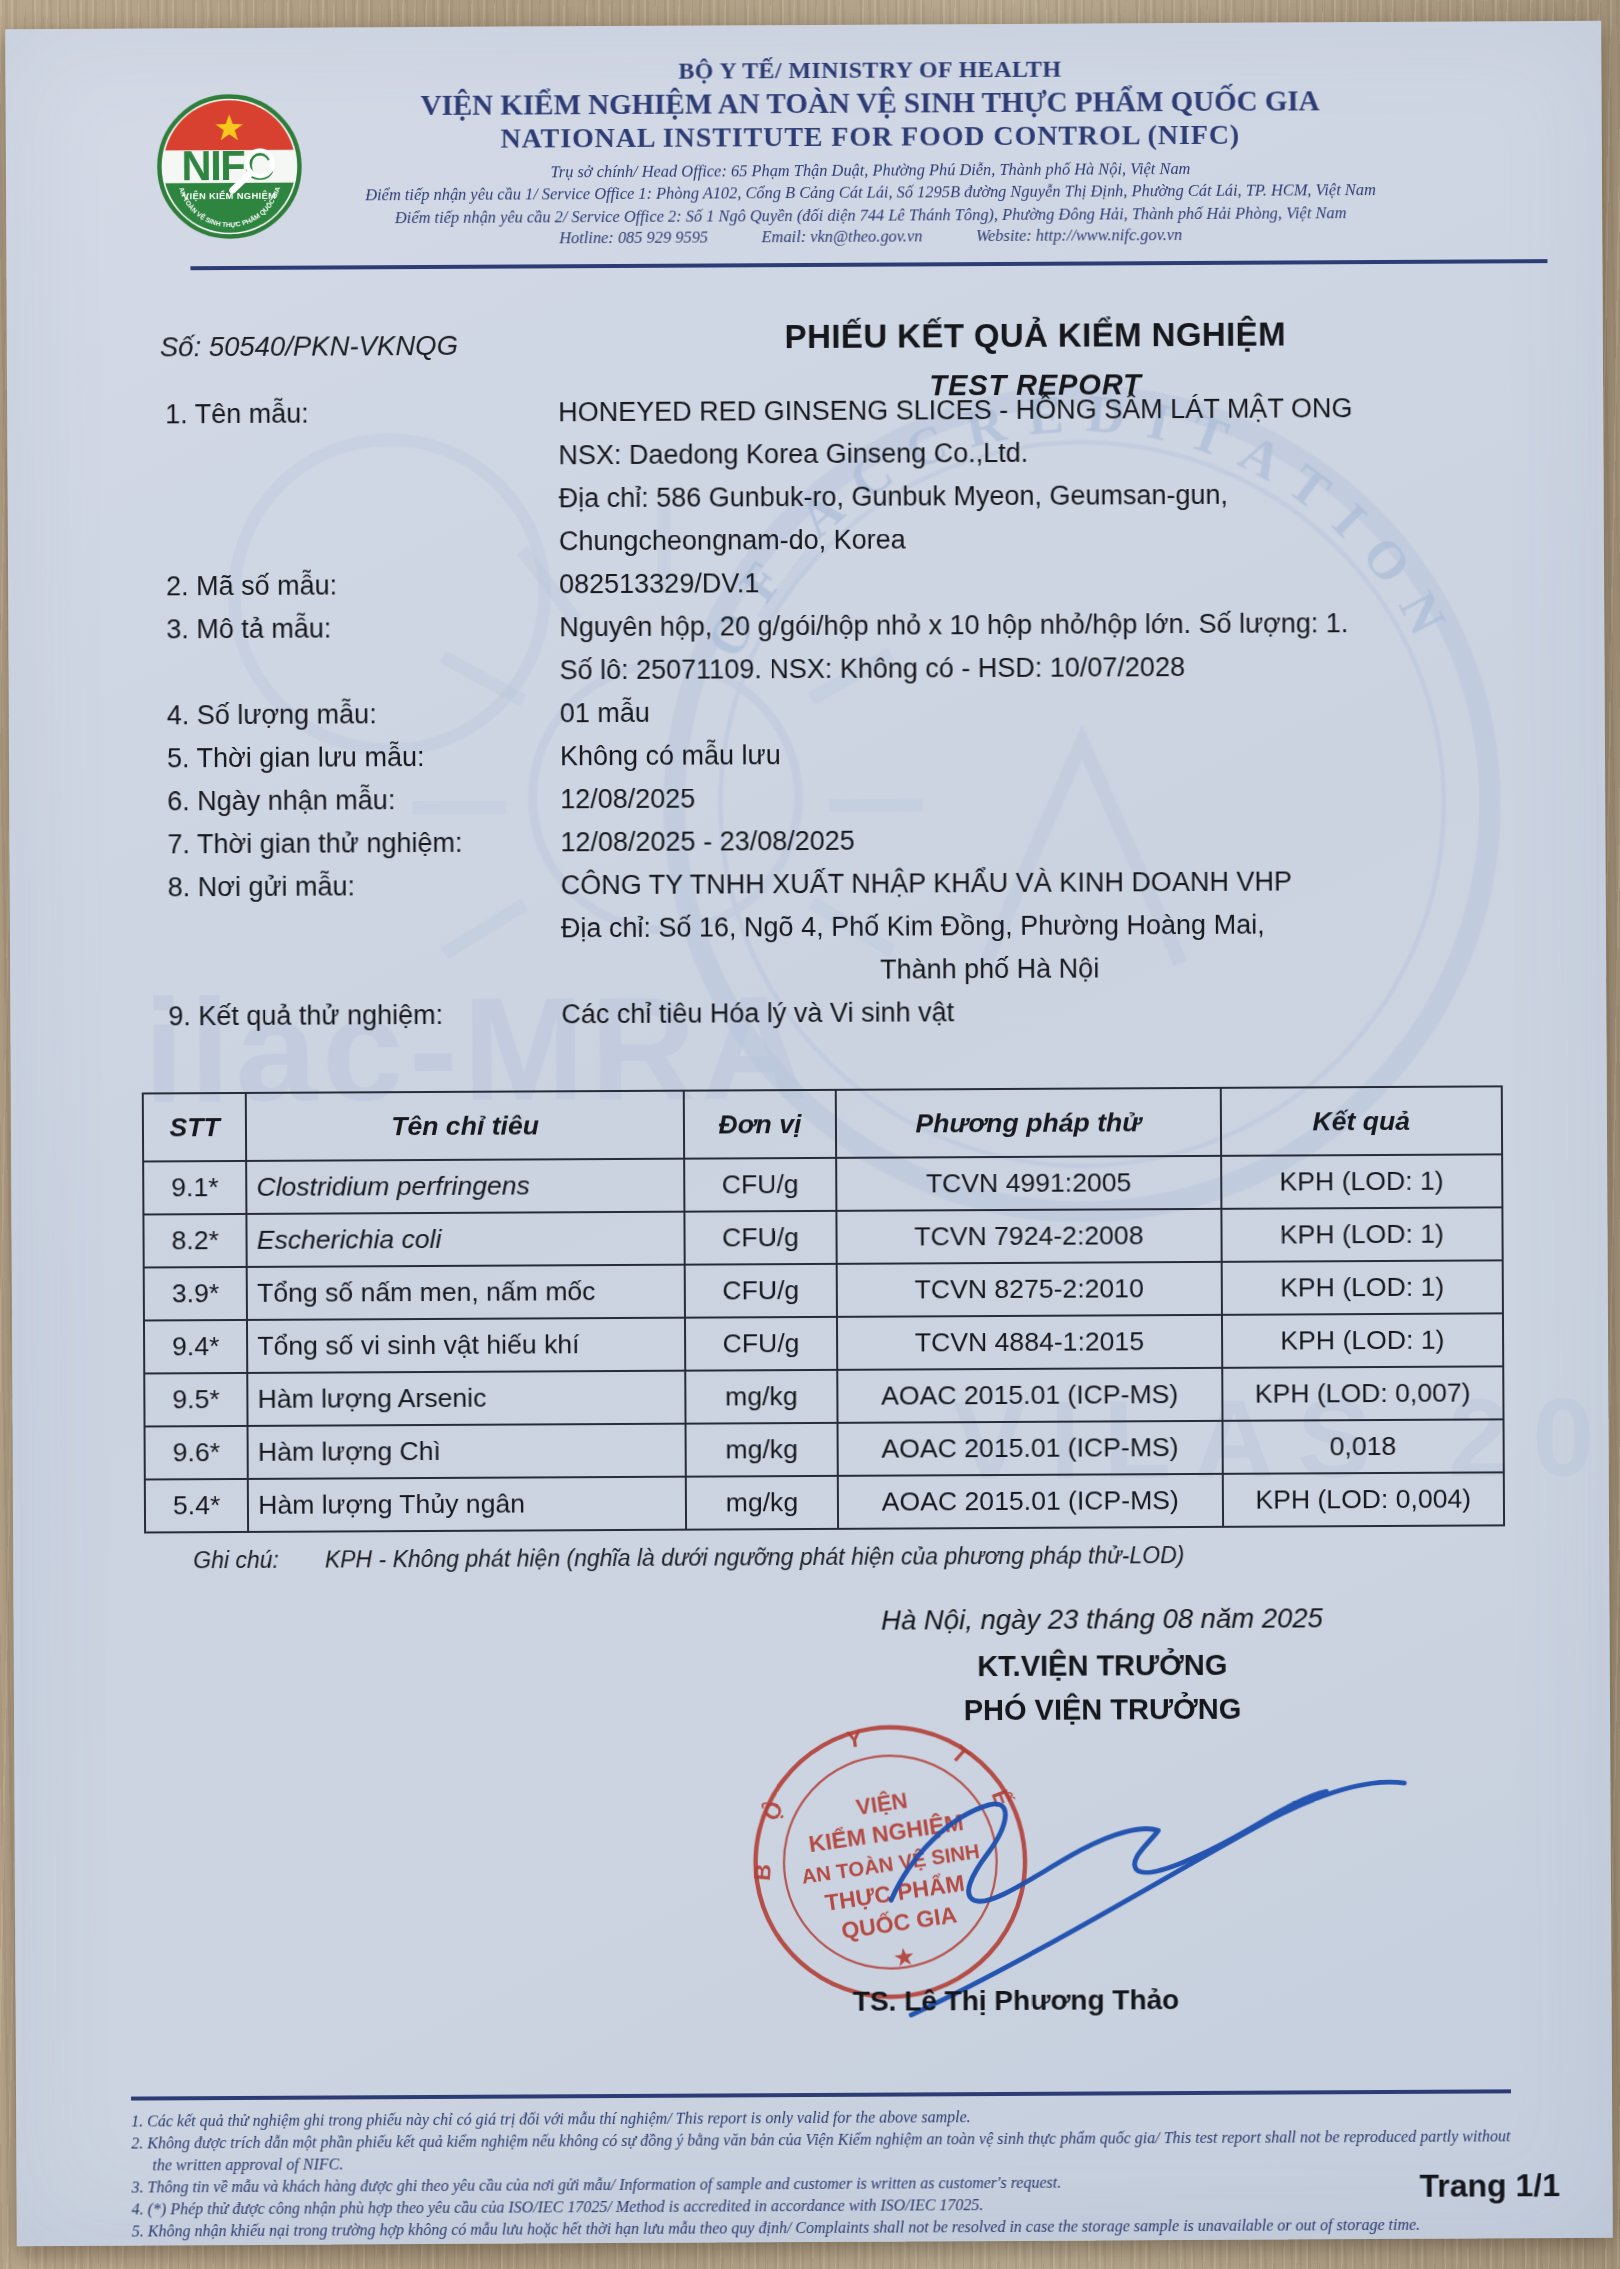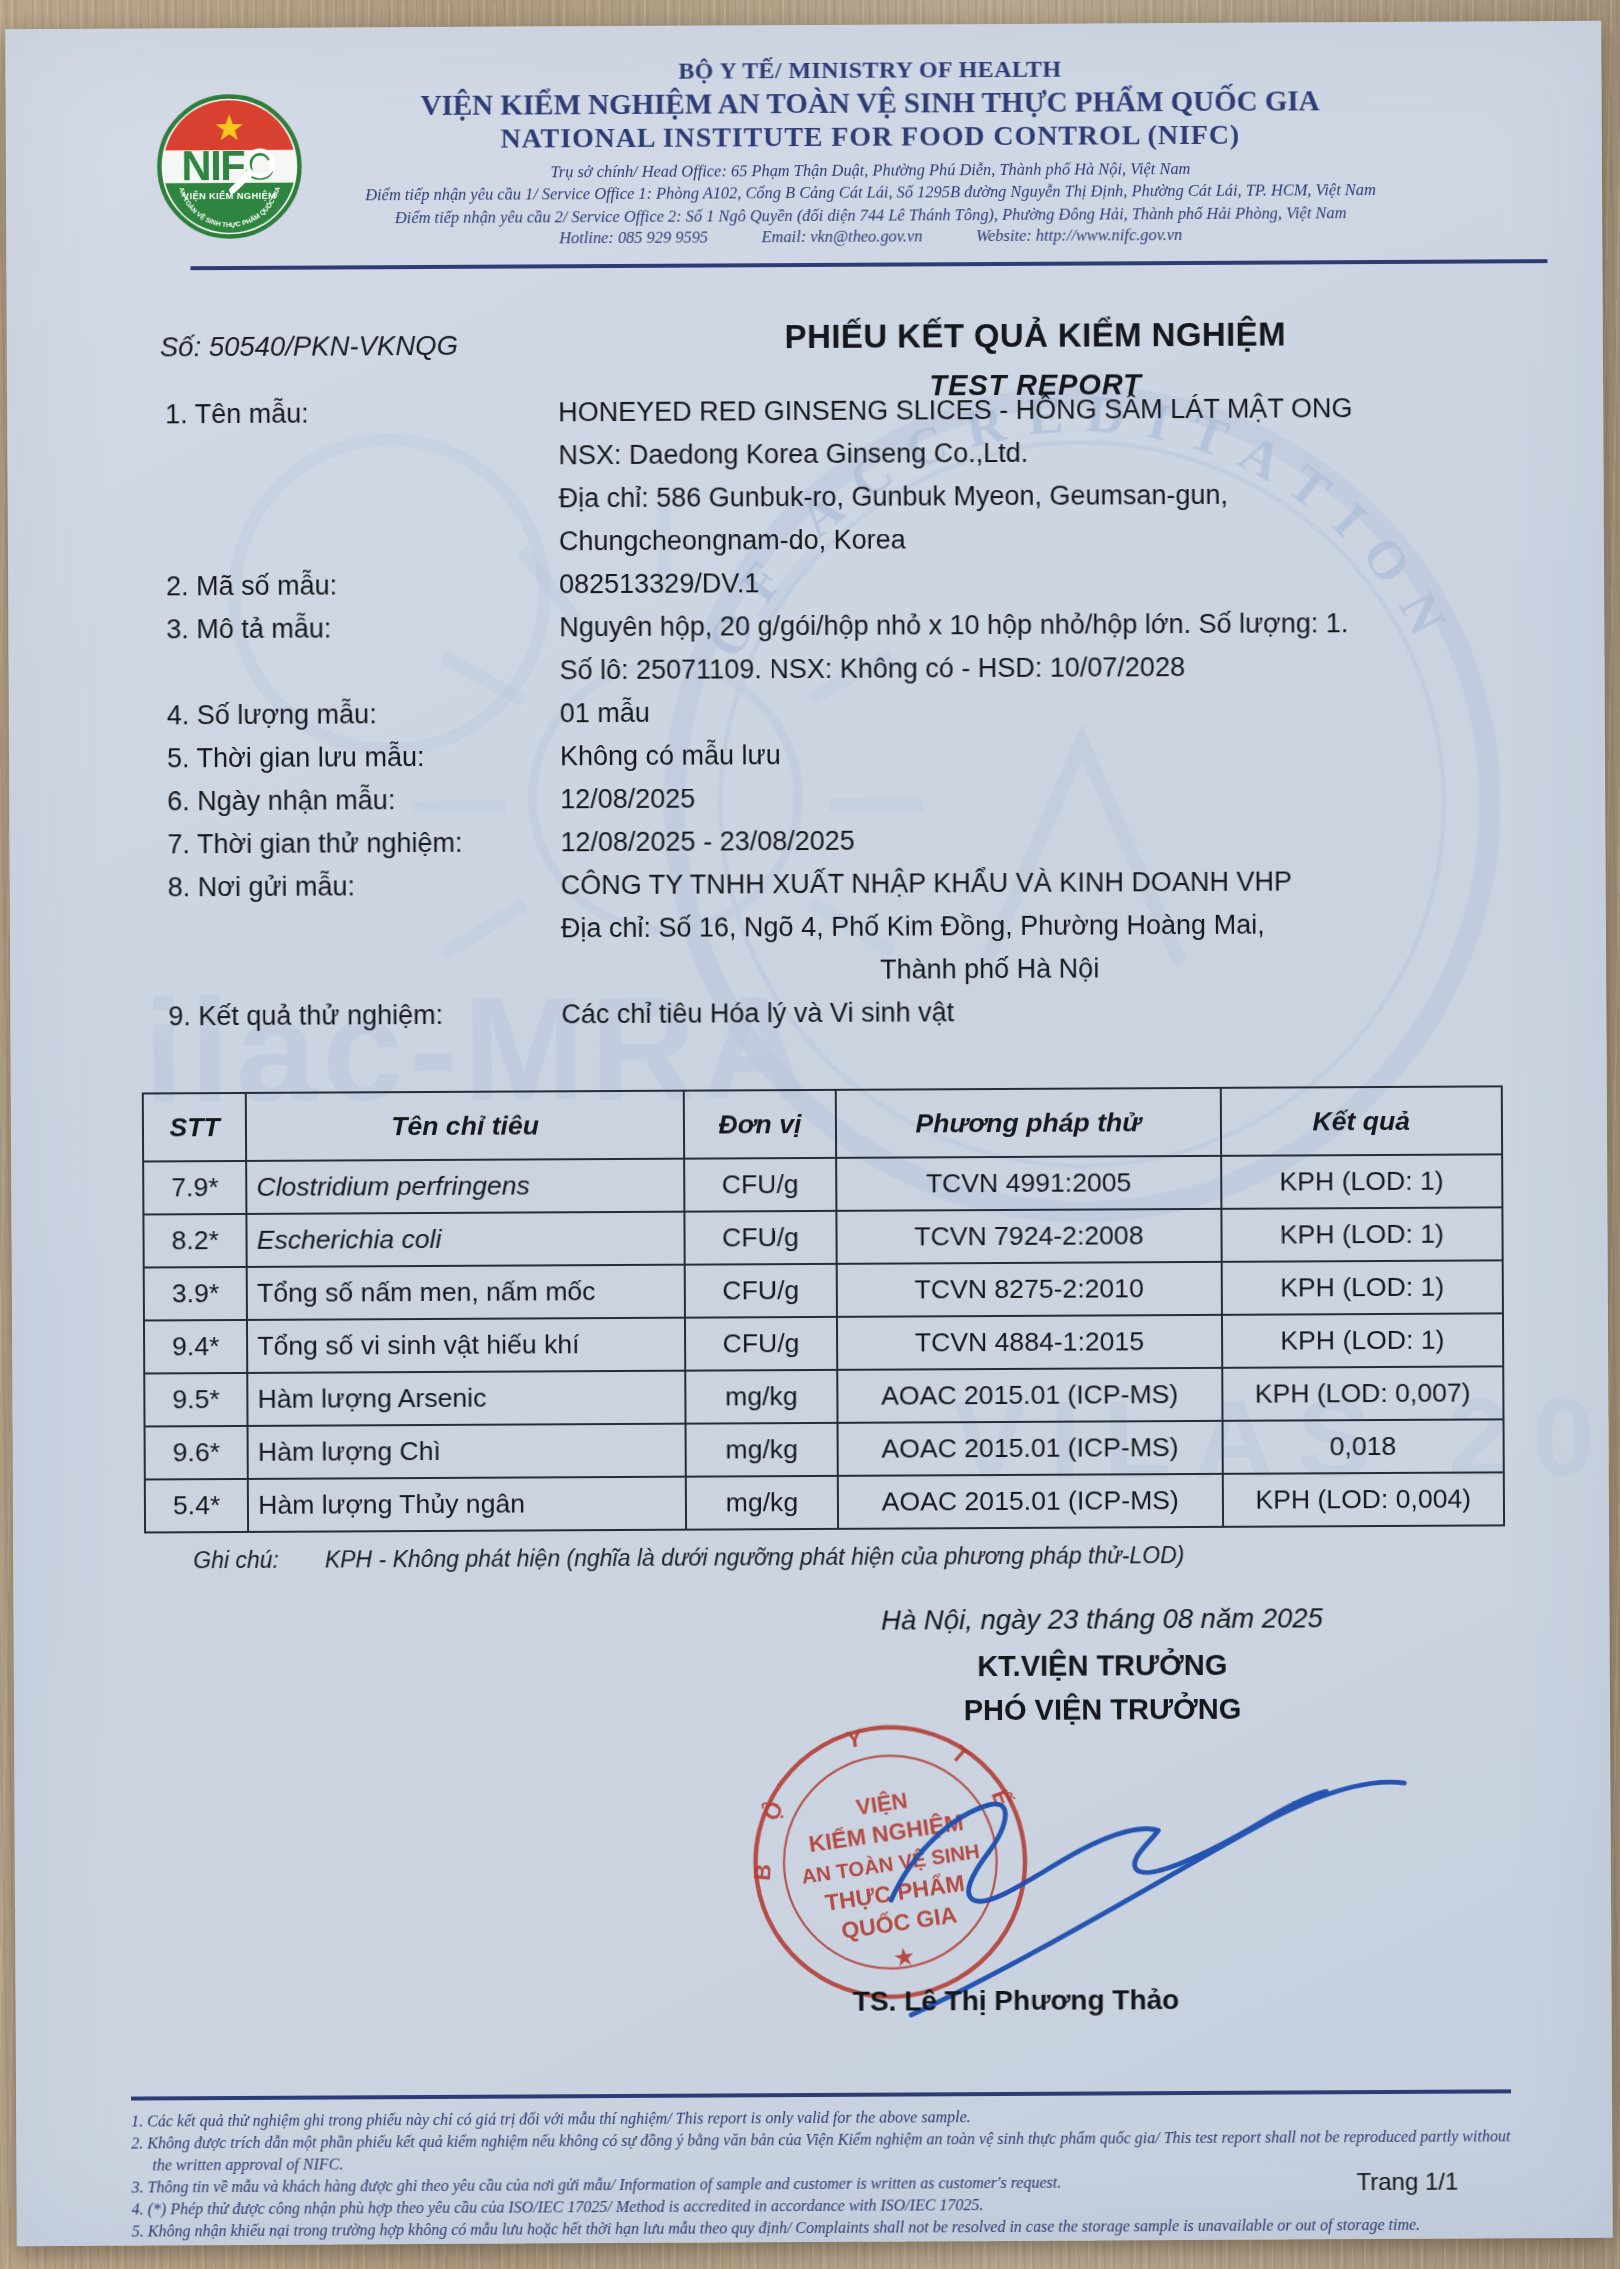--- a/index.html
+++ b/index.html
@@ -59,21 +59,21 @@
   .sign-block .st1{font-size:29px;font-weight:bold;margin-top:14px;}
   .sign-block .st2{font-size:29px;font-weight:bold;margin-top:10.6px;}
   .stamp{position:absolute;left:716px;top:1678px;width:319px;height:319px;transform:rotate(-8deg);opacity:.93;}
   .autograph{position:absolute;left:842px;top:1685px;width:621px;height:372px;}
   .sign-name{position:absolute;left:770px;top:1961px;width:461px;text-align:center;font-size:28px;font-weight:bold;color:#14161b;}
   
   .footer{position:absolute;left:115px;top:2068px;width:1380px;}
   .f-rule{height:3.5px;background:#2d3c74;margin-bottom:10.6px;}
   .fnote{font-family:"Liberation Serif","DejaVu Serif",serif;font-style:italic;color:#2b3a6e;
          font-size:16px;line-height:22px;padding-left:21px;text-indent:-21px;}
-  .page-num{position:absolute;left:1340px;top:2146px;font-size:24px;color:#15161c;font-weight:normal;}
+  .page-num{position:absolute;left:1403px;top:2146px;font-size:32px;color:#15161c;font-weight:bold;}
 </style>
 </head>
 <body>
 
 <div class="page">
 
   <svg class="wm" width="1596" height="2217" viewBox="0 0 1800 2500">
     <g stroke="#b3c2da" fill="none" opacity="0.42">
       <circle cx="1210" cy="880" r="460" stroke-width="24"></circle>
       <circle cx="1210" cy="880" r="408" stroke-width="5"></circle>
@@ -227,21 +227,21 @@
           <tr>
             <th>STT</th>
             <th>Tên chỉ tiêu</th>
             <th>Đơn vị</th>
             <th>Phương pháp thử</th>
             <th>Kết quả</th>
           </tr>
         </thead>
         <tbody>
           <tr>
-            <td class="c-stt">7.9*</td>
+            <td class="c-stt">9.1*</td>
             <td class="c-name sp-italic">Clostridium perfringens</td>
             <td class="c-unit">CFU/g</td>
             <td class="c-method">TCVN 4991:2005</td>
             <td class="c-result">KPH (LOD: 1)</td>
           </tr>
           <tr>
             <td class="c-stt">8.2*</td>
             <td class="c-name sp-italic">Escherichia coli</td>
             <td class="c-unit">CFU/g</td>
             <td class="c-method">TCVN 7924-2:2008</td>

